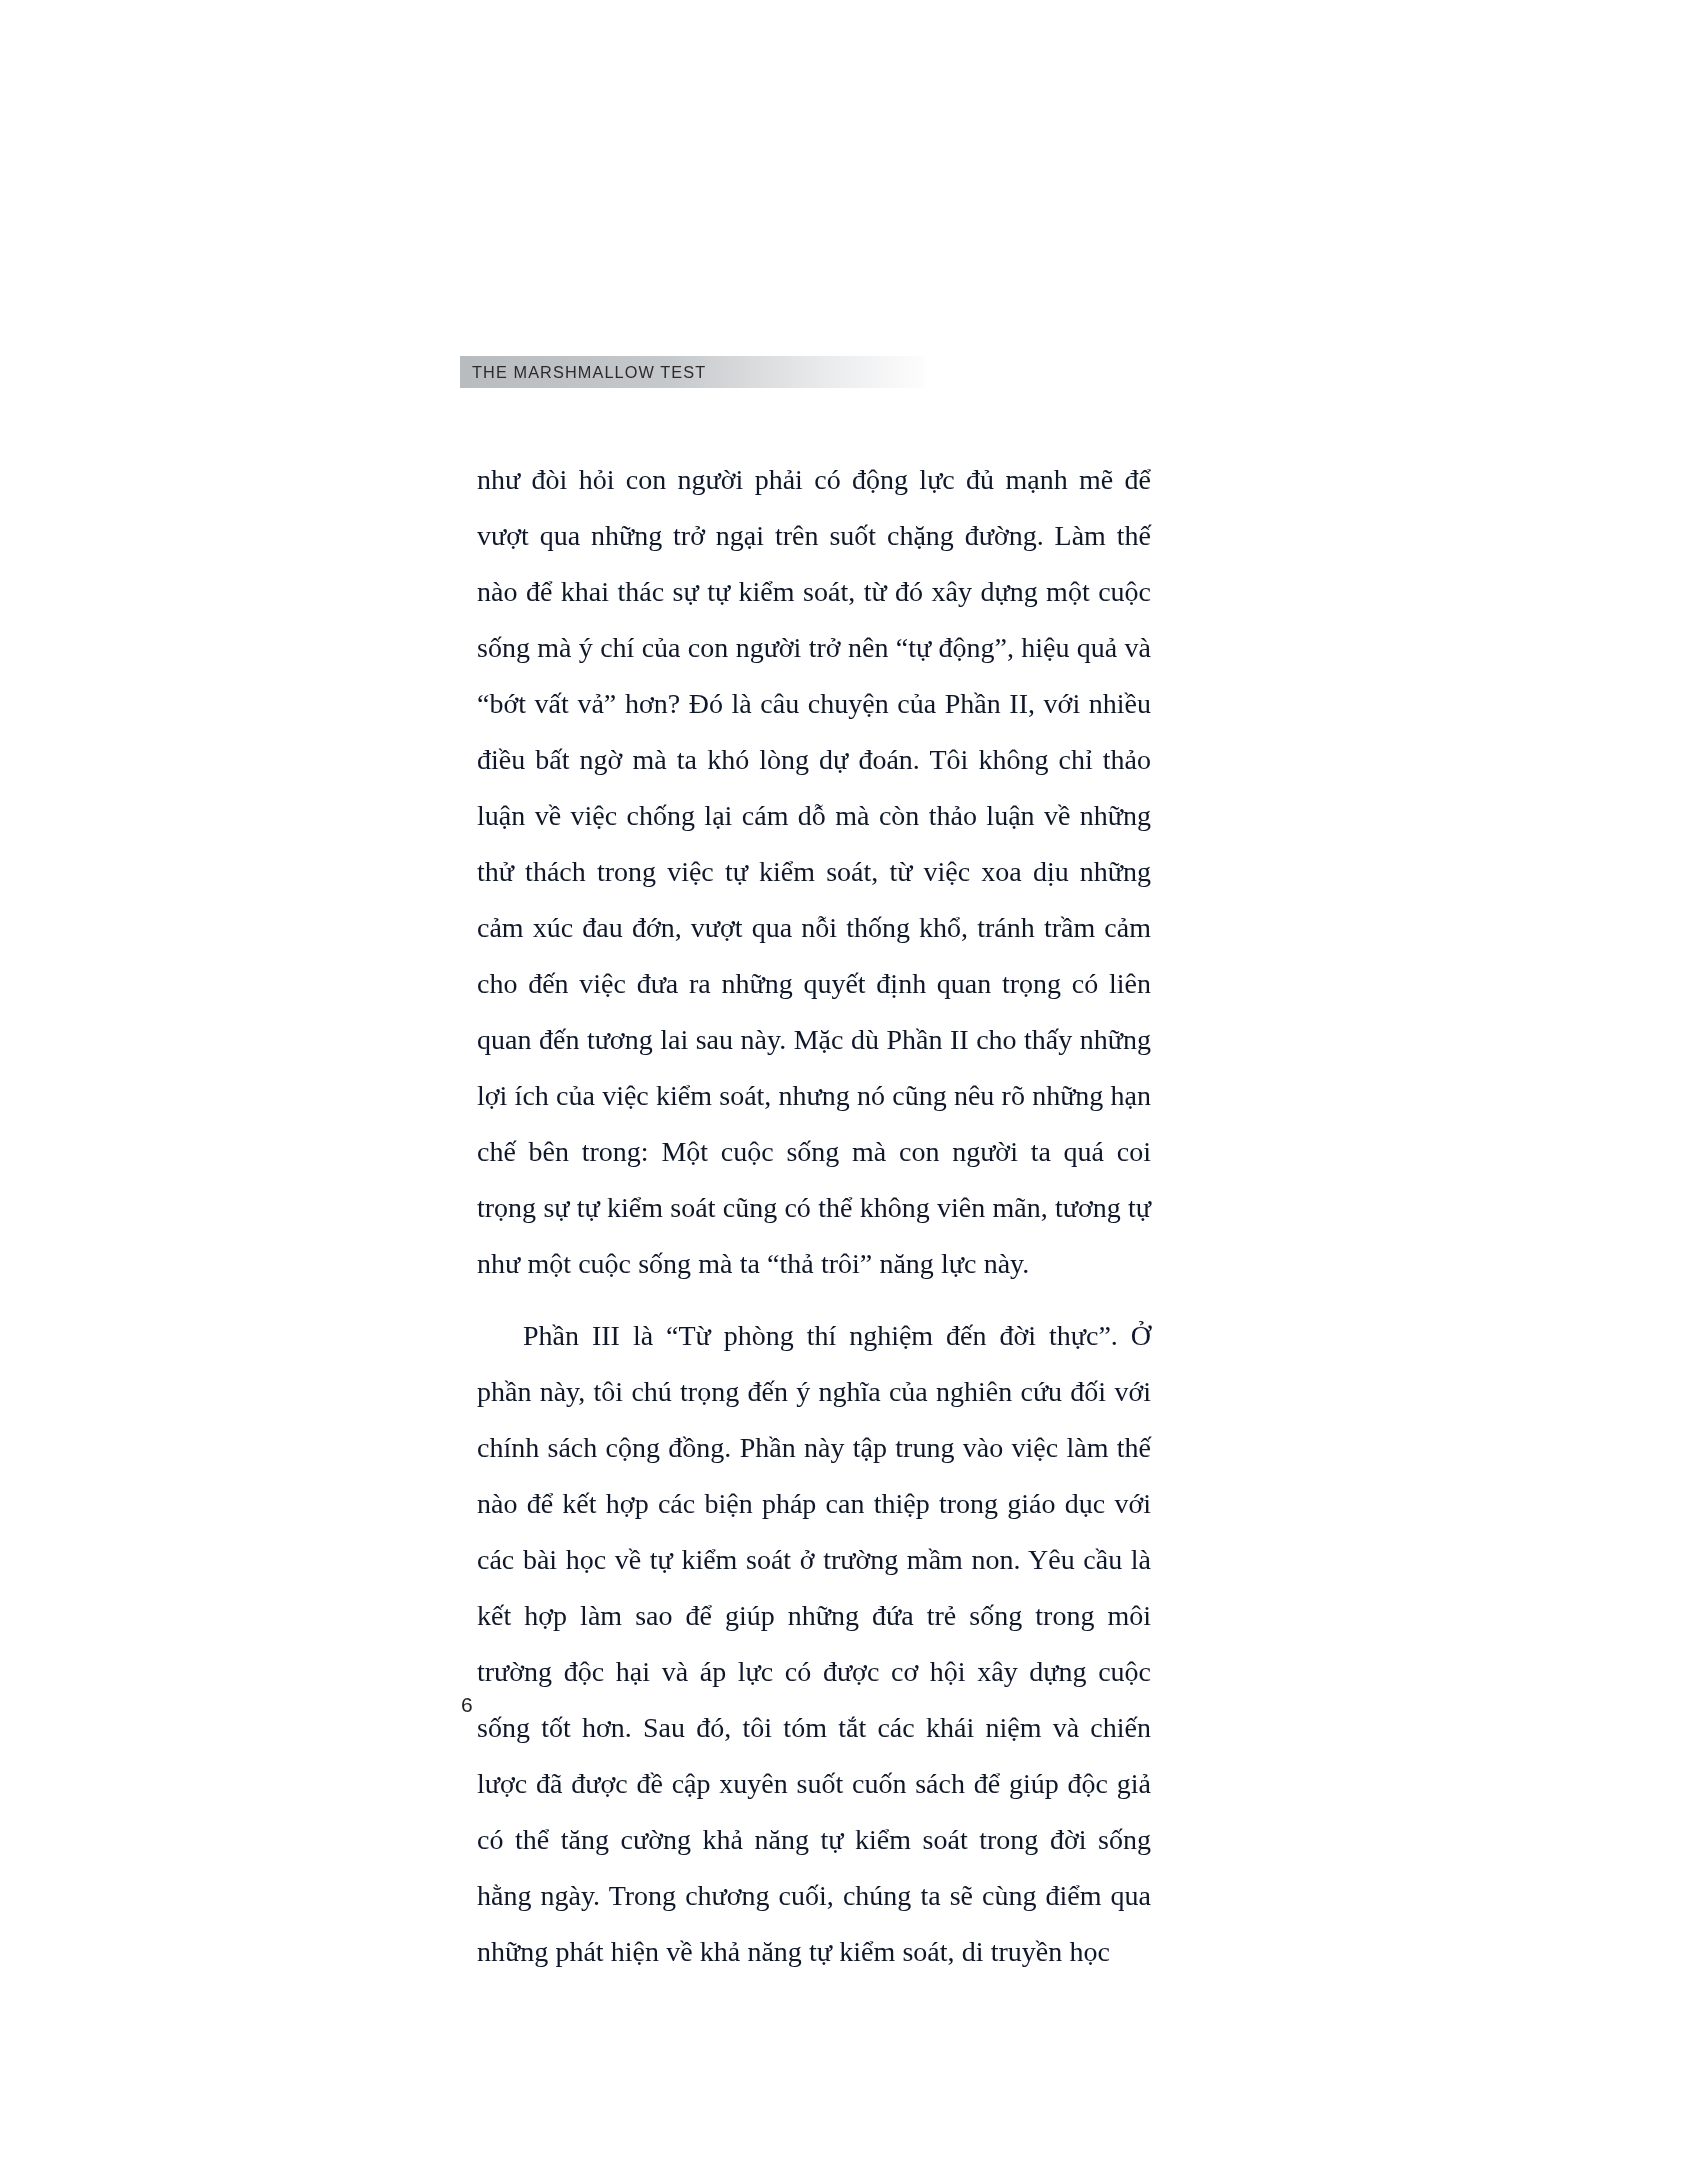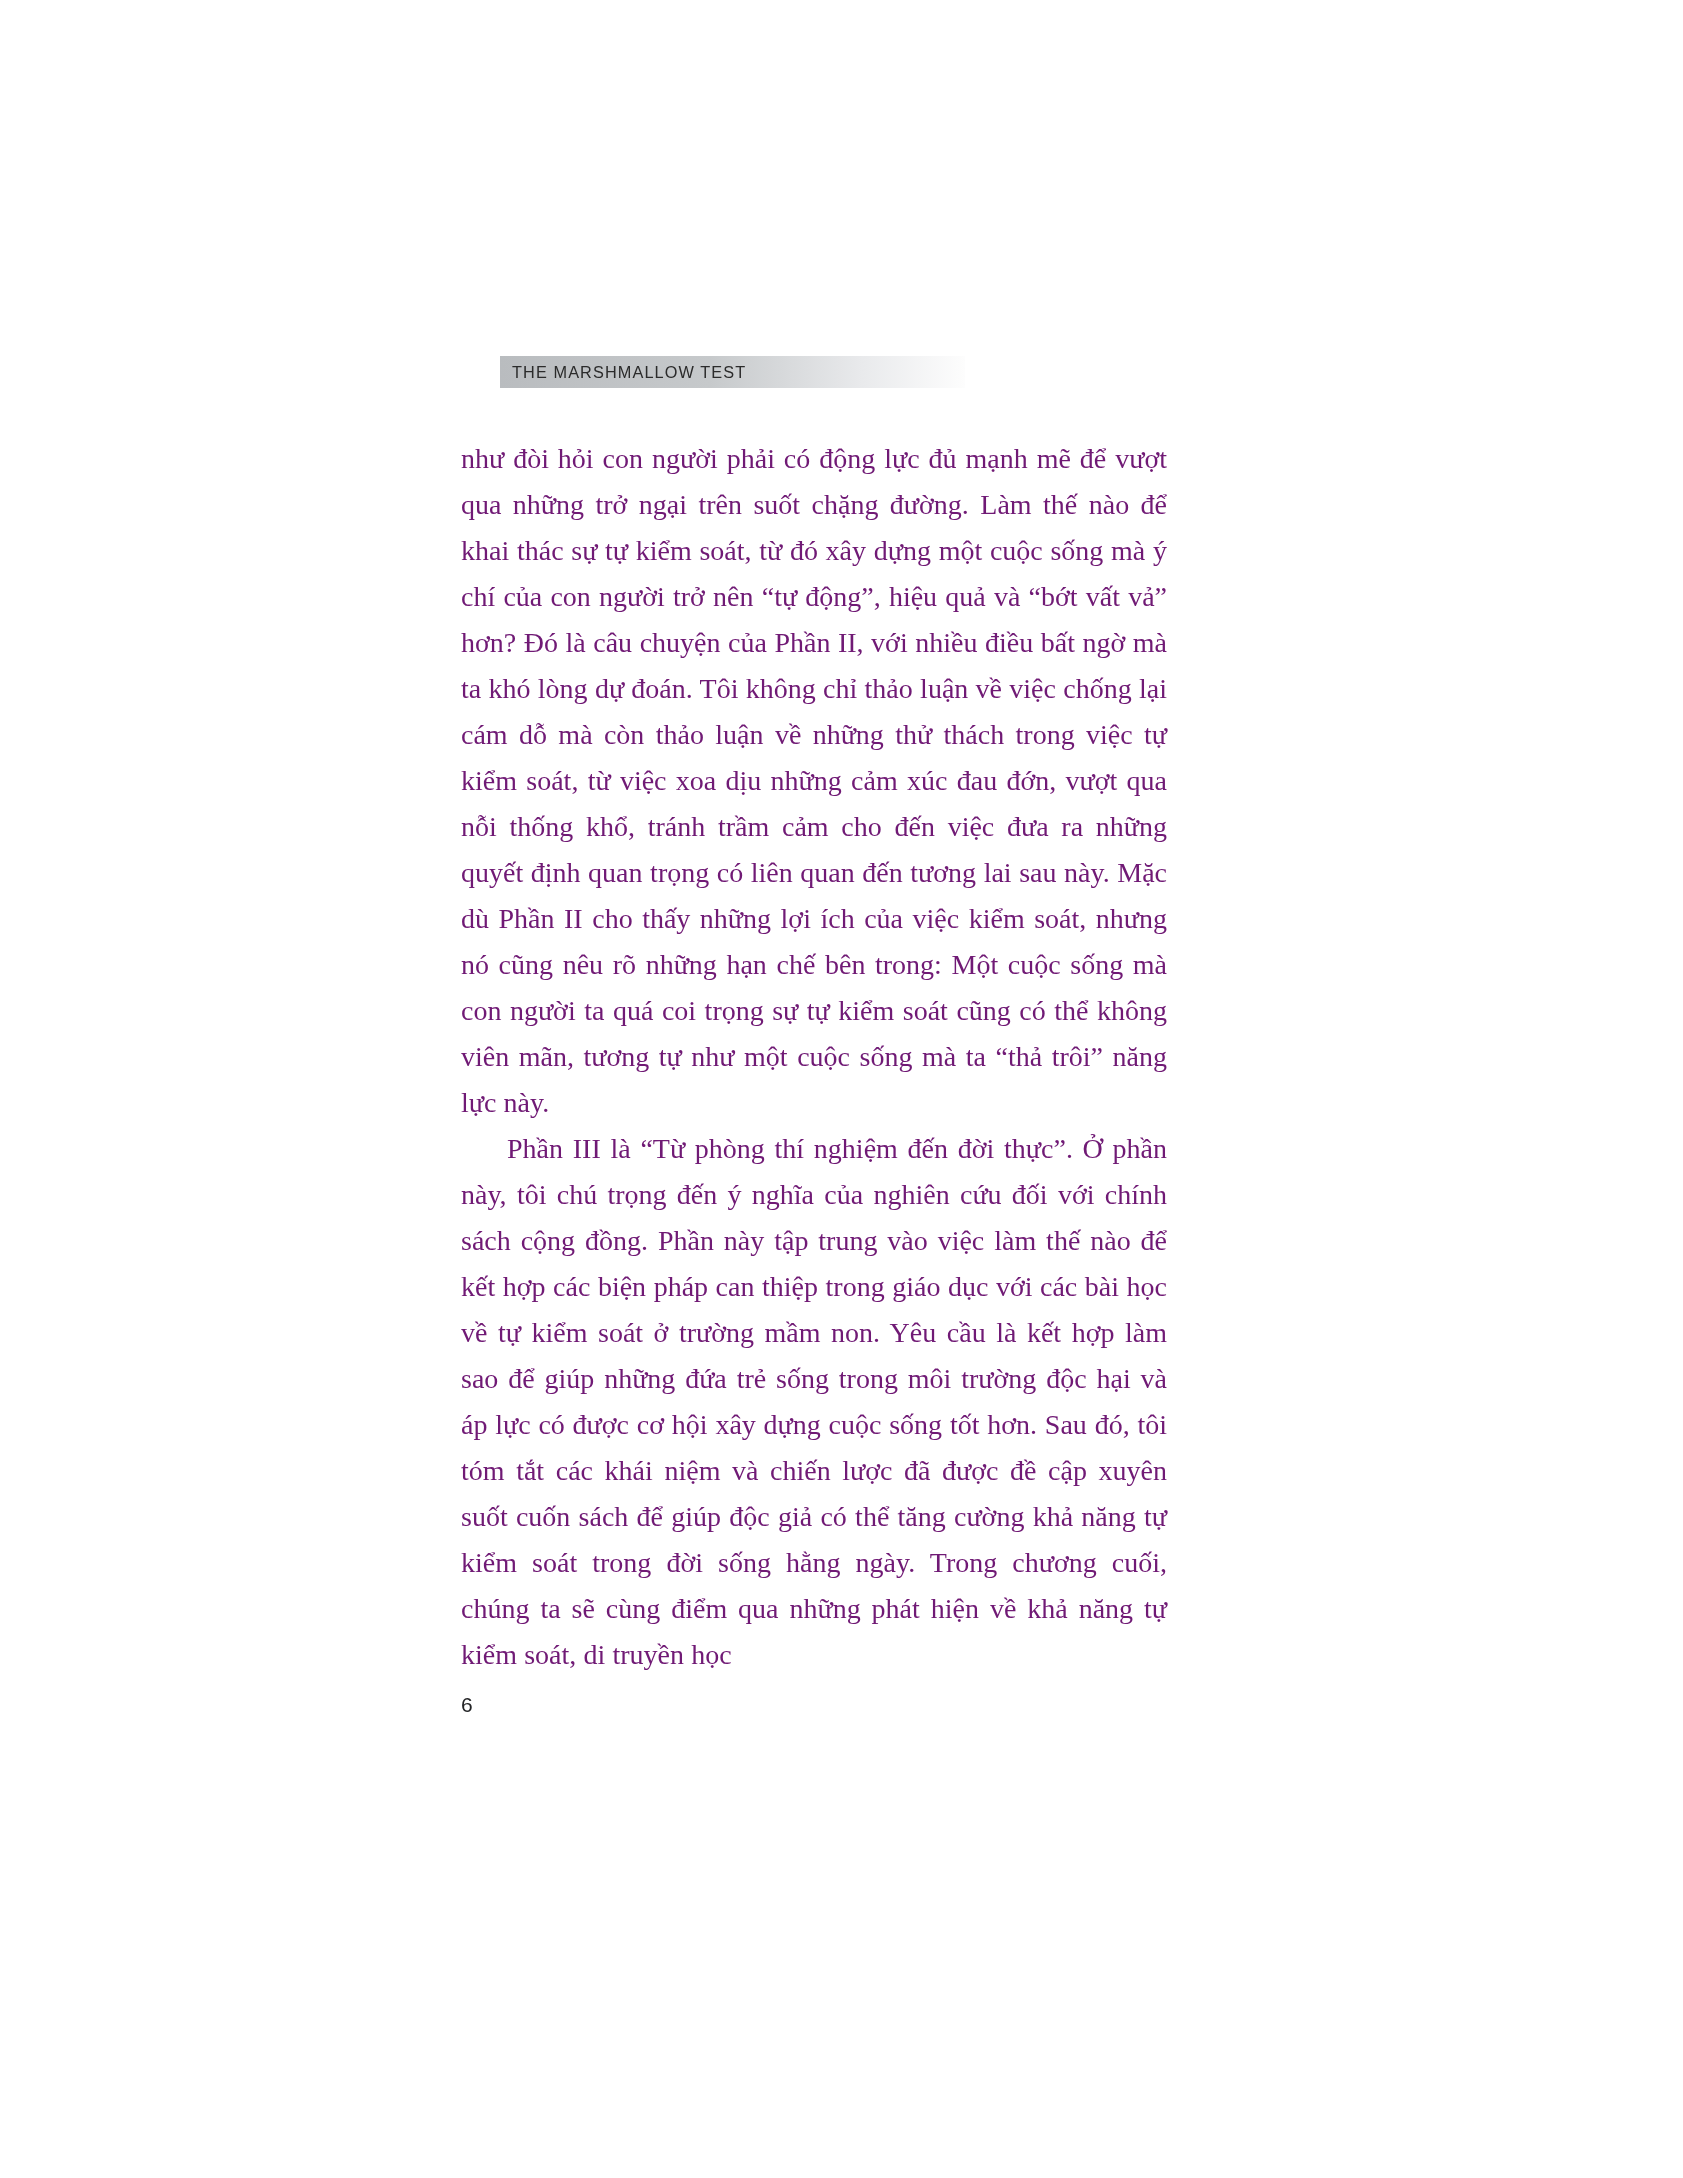--- a/index.html
+++ b/index.html
@@ -27,43 +27,42 @@
   
   .runhead {
     position: absolute;
     left: 460px;
     top: 356px;
     width: 465px;
     height: 32px;
     background: linear-gradient(to right, #b9bcbf 0%, #c6c9cb 45%, #e9eaec 78%, #fdfdfd 100%);
     display: flex;
     align-items: center;
-    margin-left: 40px;
   }
   .runhead-text {
     font-family: "Liberation Sans", sans-serif;
     font-size: 16.3px;
     letter-spacing: 1.1px;
     color: #2b2b2b;
     padding-left: 12px;
     white-space: nowrap;
   }
 
   
   .textblock {
     position: absolute;
     left: 461px;
     top: 436px;
     width: 706px;
   }
   .para {
-    margin: 0;
+    margin: 16px;
     font-size: 28px;
-    line-height: 46px;
-    color: #701a75;
+    line-height: 56px;
+    color: #0f172a;
     text-align: justify;
     text-justify: inter-word;
     -webkit-hyphens: none;
     hyphens: none;
     word-spacing: 0.2px;
   }
   .para + .para {
     margin-top: 0;
   }
   .para.indent {

